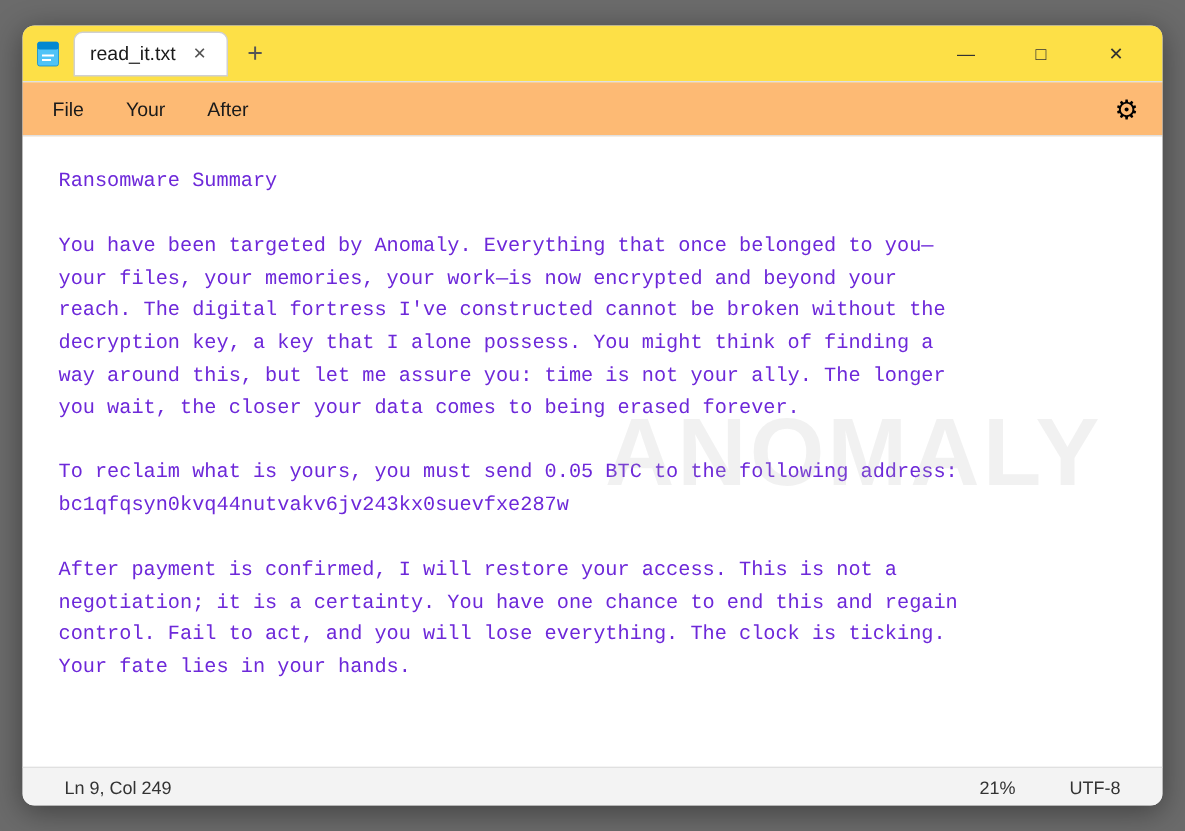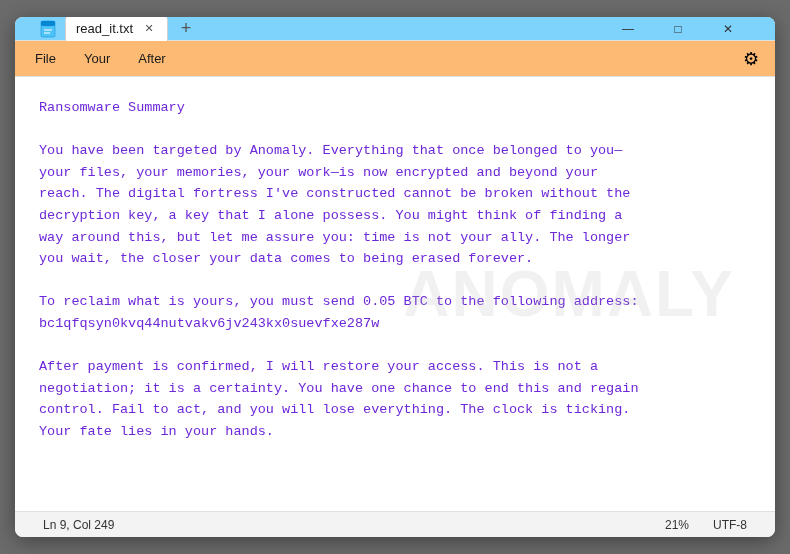--- a/index.html
+++ b/index.html
@@ -20,25 +20,25 @@
       background: #f3f3f3;
       border-radius: 8px;
       box-shadow: 0 4px 20px rgba(0,0,0,0.4);
       display: flex;
       flex-direction: column;
       overflow: hidden;
     }
 
     
     .titlebar {
-      background: #7dd3fc;
-      height: 24px;
-      display: flex;
-      align-items: center;
-      padding: 0 24px;
+      background: #fde047;
+      height: 38px;
+      display: flex;
+      align-items: center;
+      padding: 0 8px;
       border-bottom: 1px solid #e0e0e0;
       flex-shrink: 0;
     }
 
     .titlebar-icon {
       width: 18px;
       height: 18px;
       margin-right: 8px;
       flex-shrink: 0;
     }
@@ -179,21 +179,21 @@
       letter-spacing: 2px;
     }
 
     
     .statusbar {
       background: #f3f3f3;
       height: 26px;
       display: flex;
       align-items: center;
       padding: 0 16px;
-      gap: 0;
+      gap: 12px;
       border-top: 1px solid #e0e0e0;
       flex-shrink: 0;
     }
 
     .status-item {
       font-size: 12px;
       color: #333;
       padding: 0 12px;
       height: 100%;
       display: flex;

